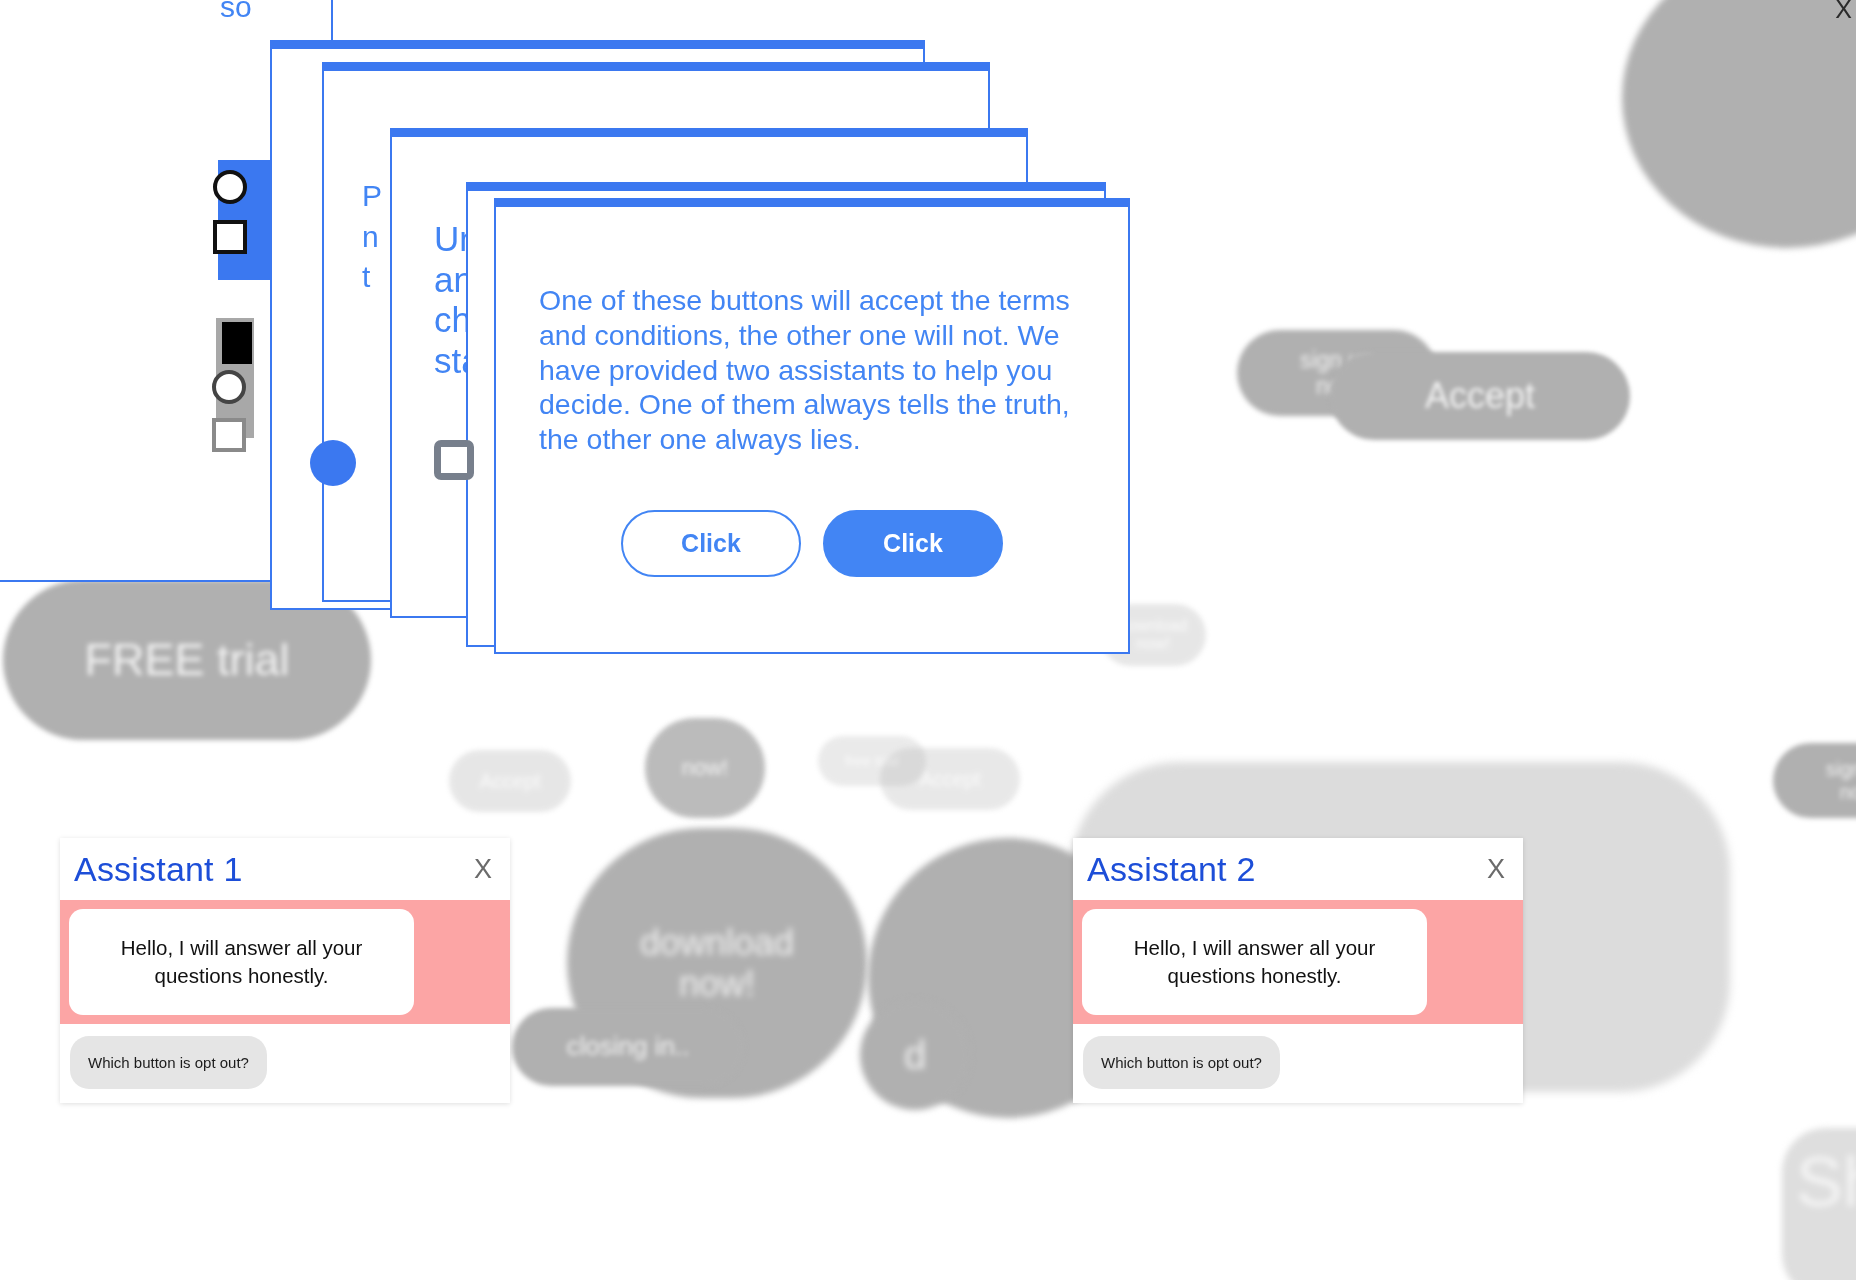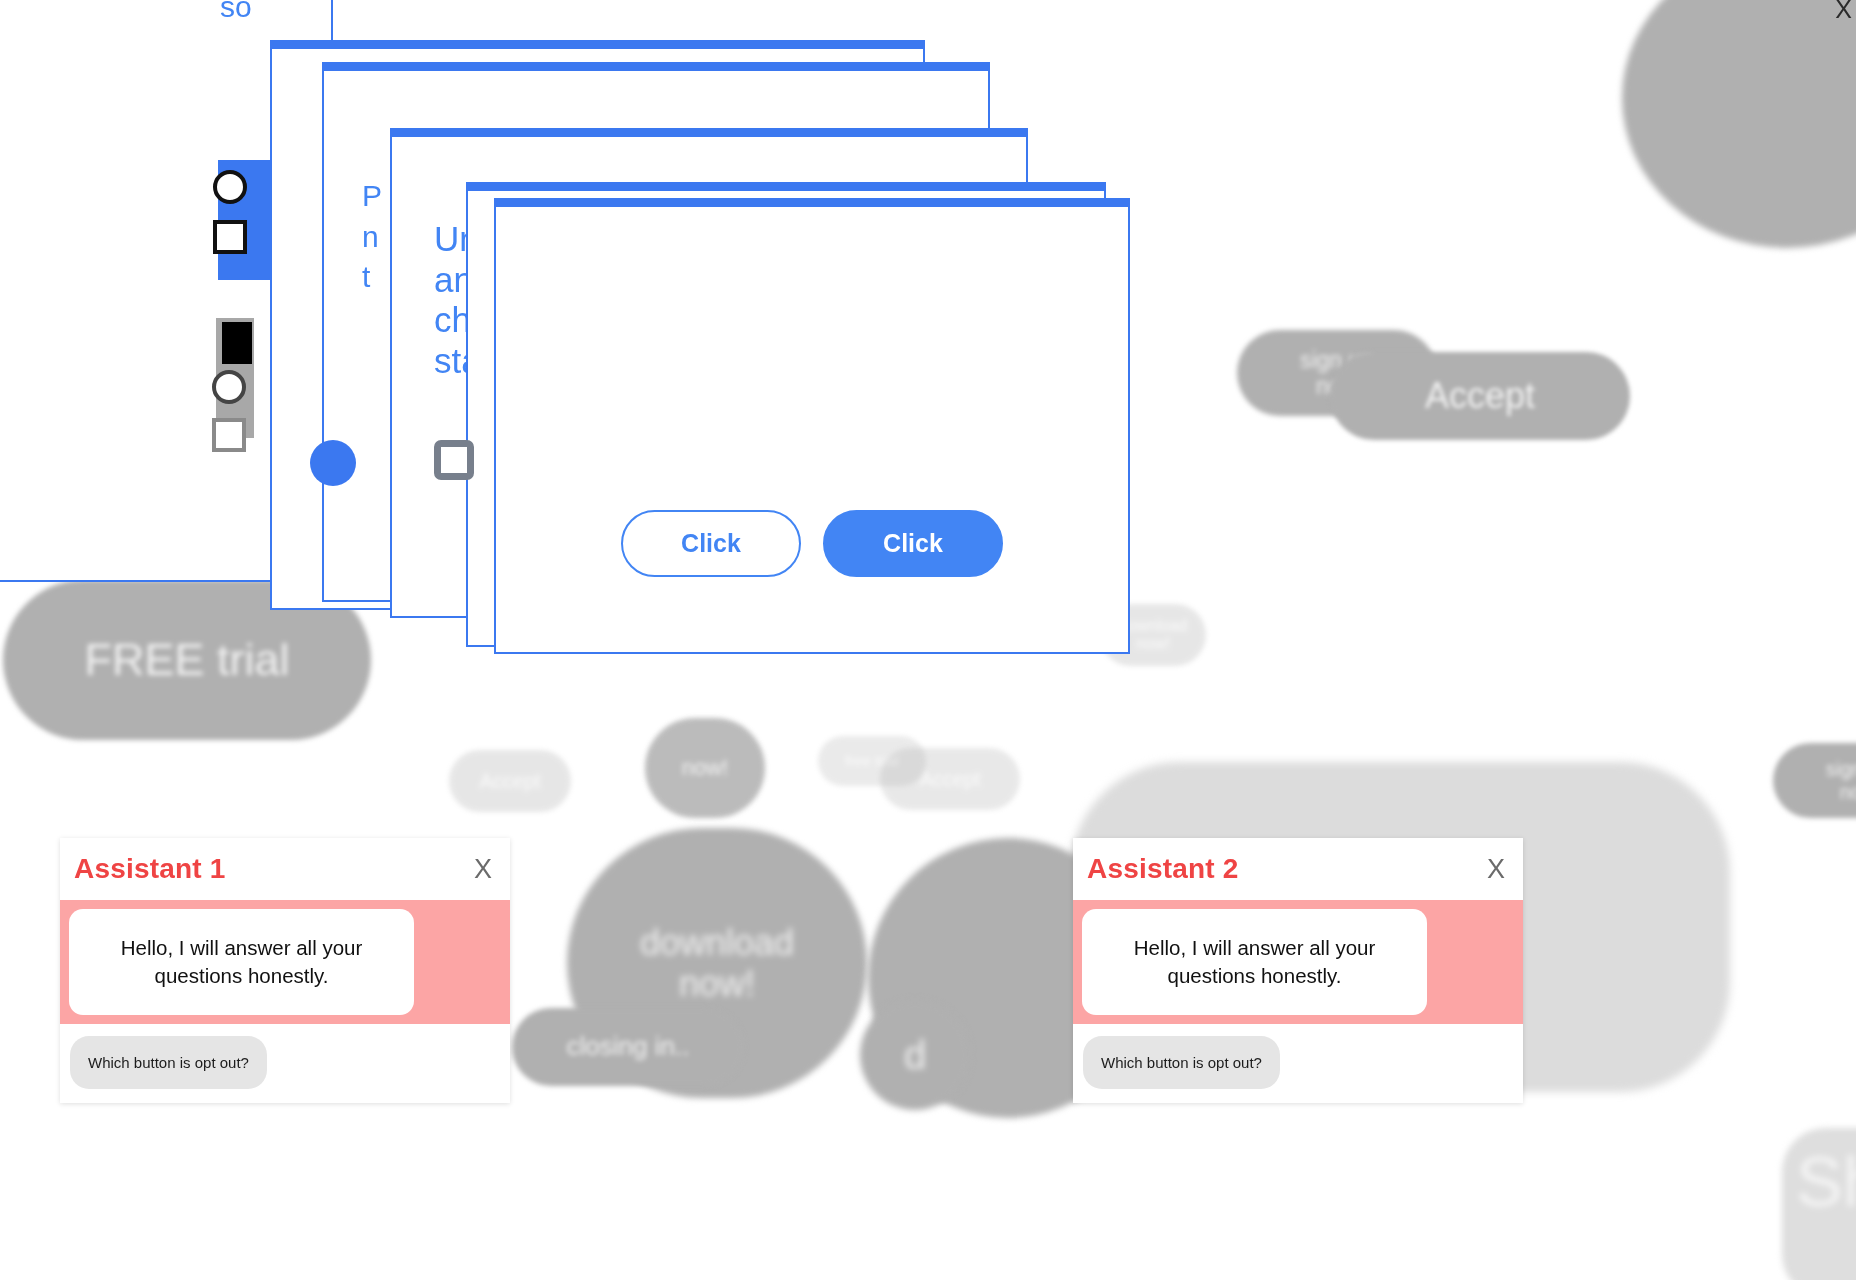--- a/index.html
+++ b/index.html
@@ -168,23 +168,23 @@
 
   .assistant-header {
     position: relative;
     height: 62px;
     background: #ffffff;
     display: flex;
     align-items: center;
     padding: 0 20px 0 14px;
   }
   .assistant-title {
-    font-size: 28px;
-    color: #ef4444;
-    font-weight: 700;
+    font-size: 34px;
+    color: #1d4ed8;
+    font-weight: 400;
     letter-spacing: 0.2px;
   }
   .assistant-close {
     position: absolute;
     right: 18px;
     top: 50%;
     transform: translateY(-50%);
     font-size: 27px;
     color: #6b6b6b;
     cursor: pointer;
@@ -321,20 +321,21 @@
 
     <div class="cascade-dialog" style="left:466px; top:182px; width:640px; height:465px;"></div>
 
     <div class="check-box-grey" style="left:434px; top:440px;"></div>
 
     <div style="position:absolute; left:310px; top:440px; width:46px; height:46px; border-radius:50%; background:#3b78f0;"></div>
 
   </div>
 
   <div id="main-dialog">
+    <div id="main-dialog-text">One of these buttons will accept the terms and conditions, the other one will not. We have provided two assistants to help you decide. One of them always tells the truth, the other one always lies.</div>
 
     <div id="main-dialog-actions">
       <div class="pill-btn pill-outline">Click</div>
       <div class="pill-btn pill-filled">Click</div>
     </div>
   </div>
 
   <div class="assistant" style="left:60px; top:838px;">
     <div class="assistant-header">
       <span class="assistant-title">Assistant 1</span>

